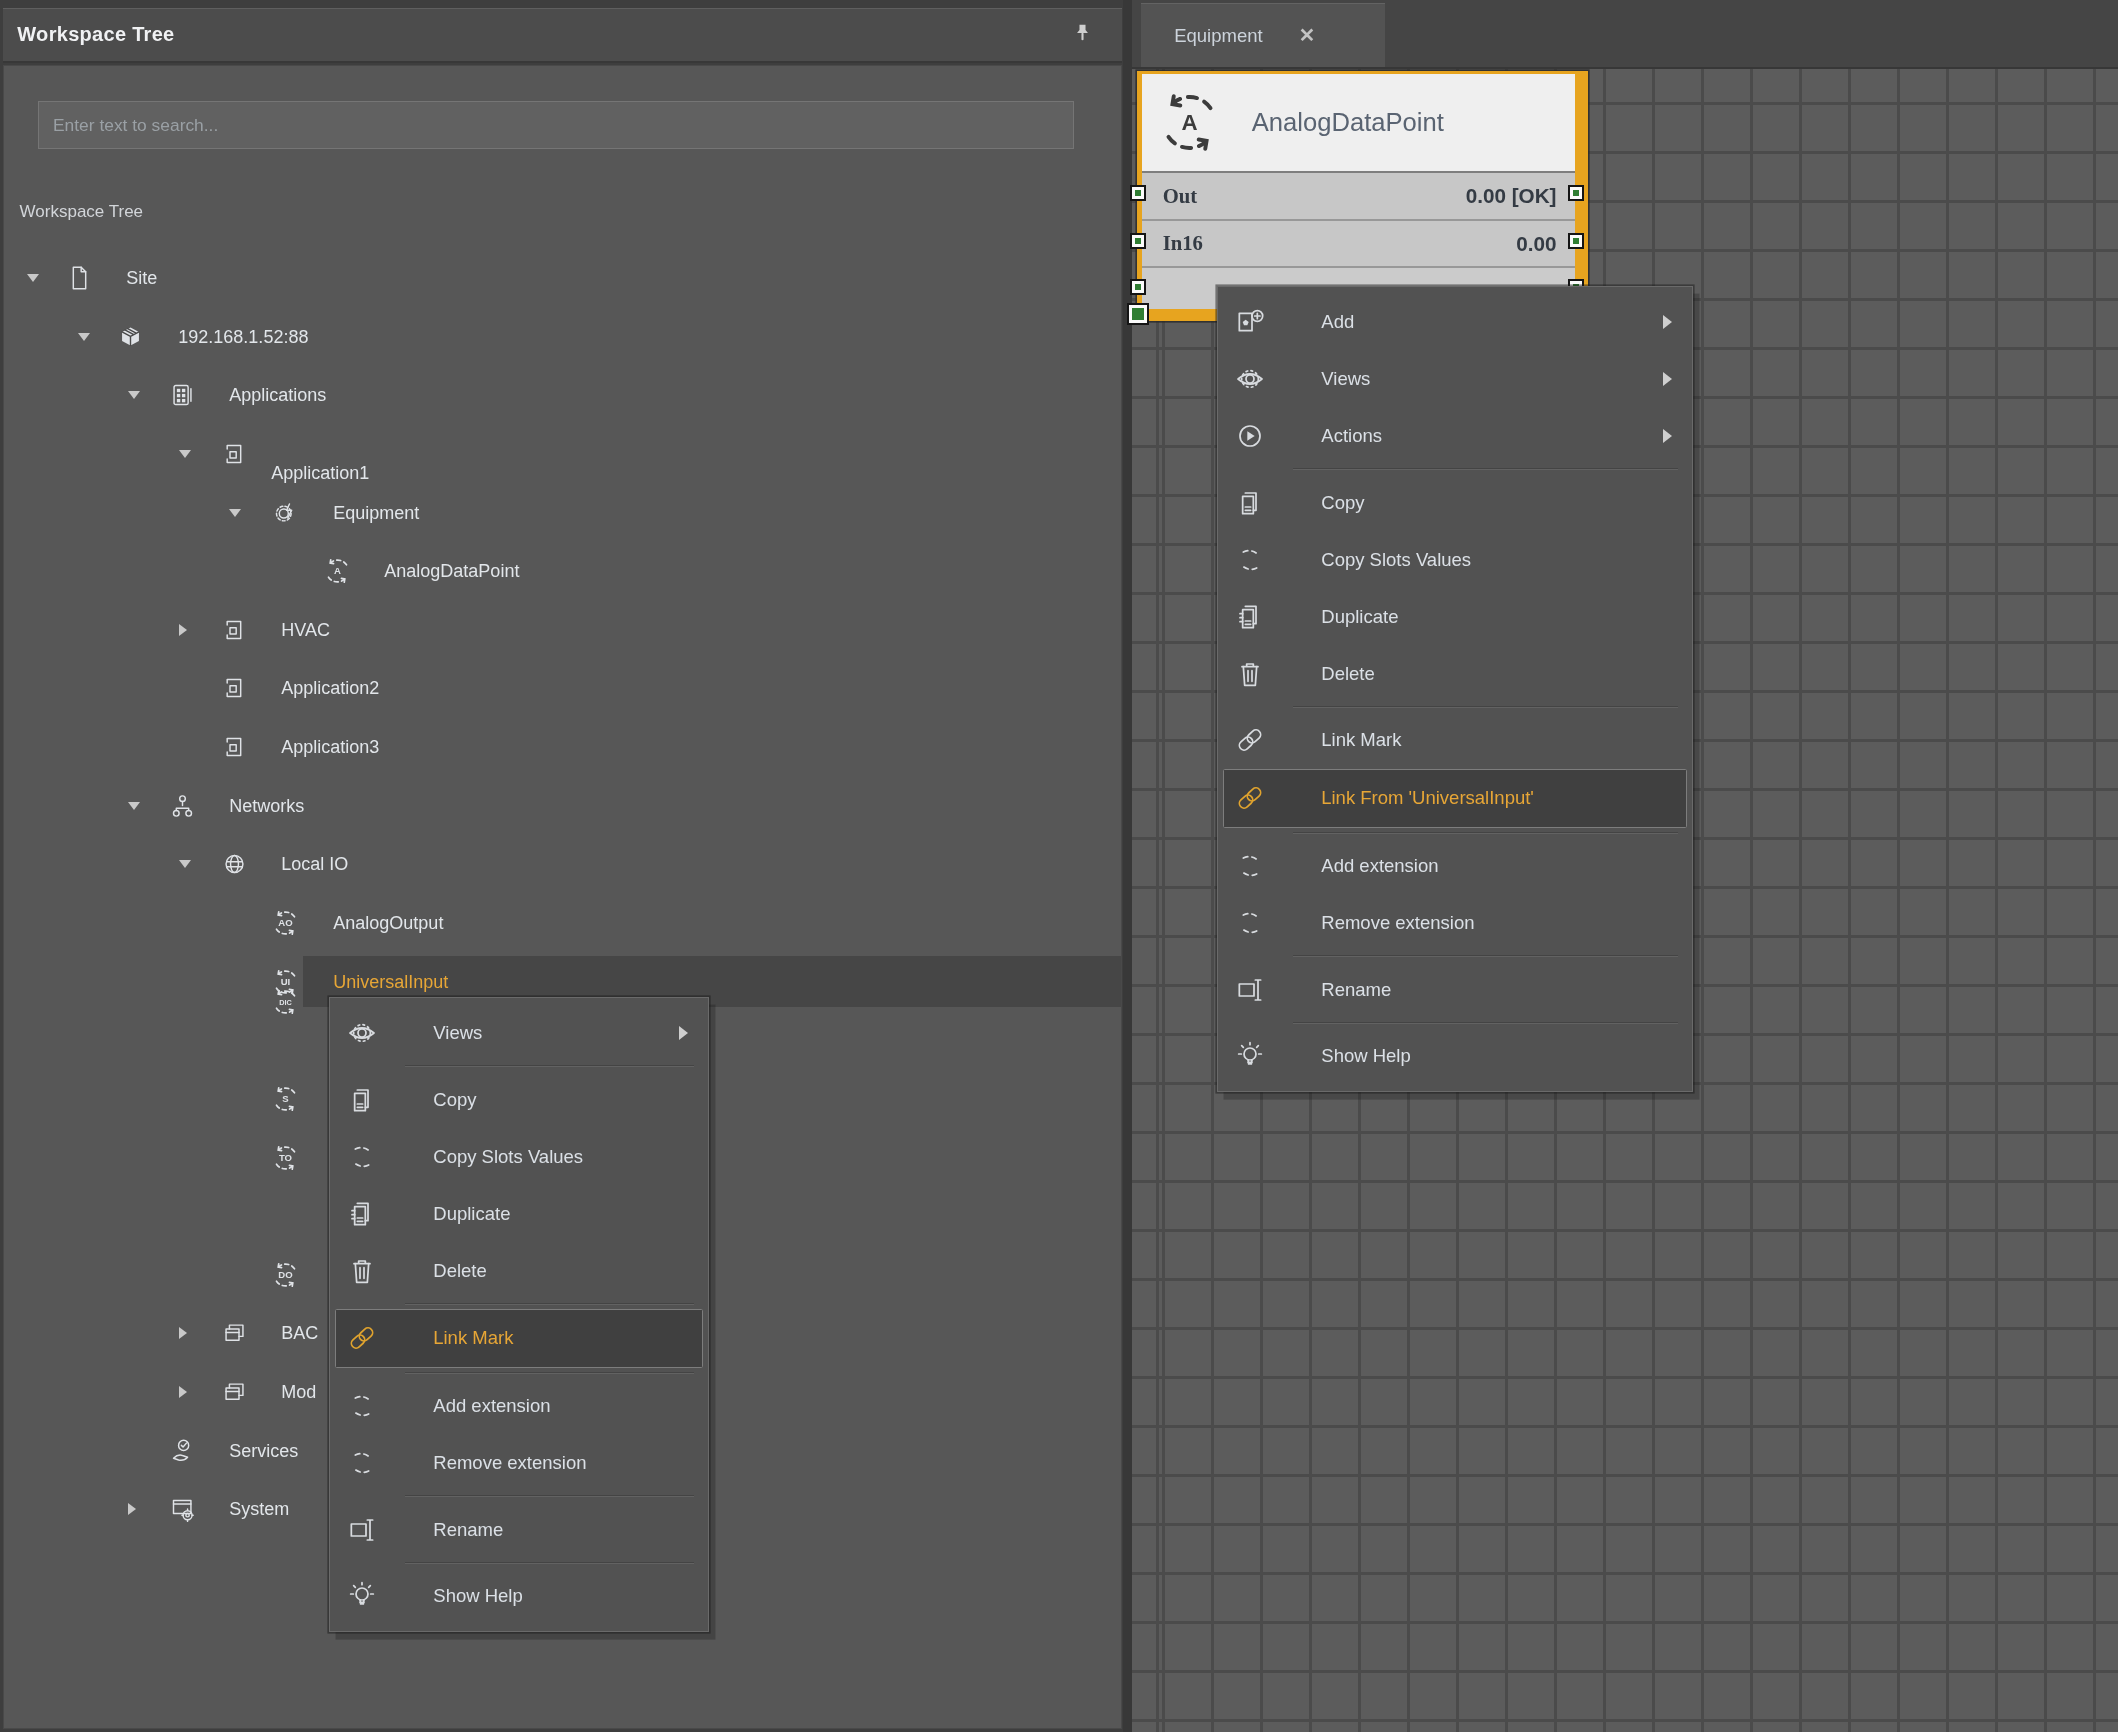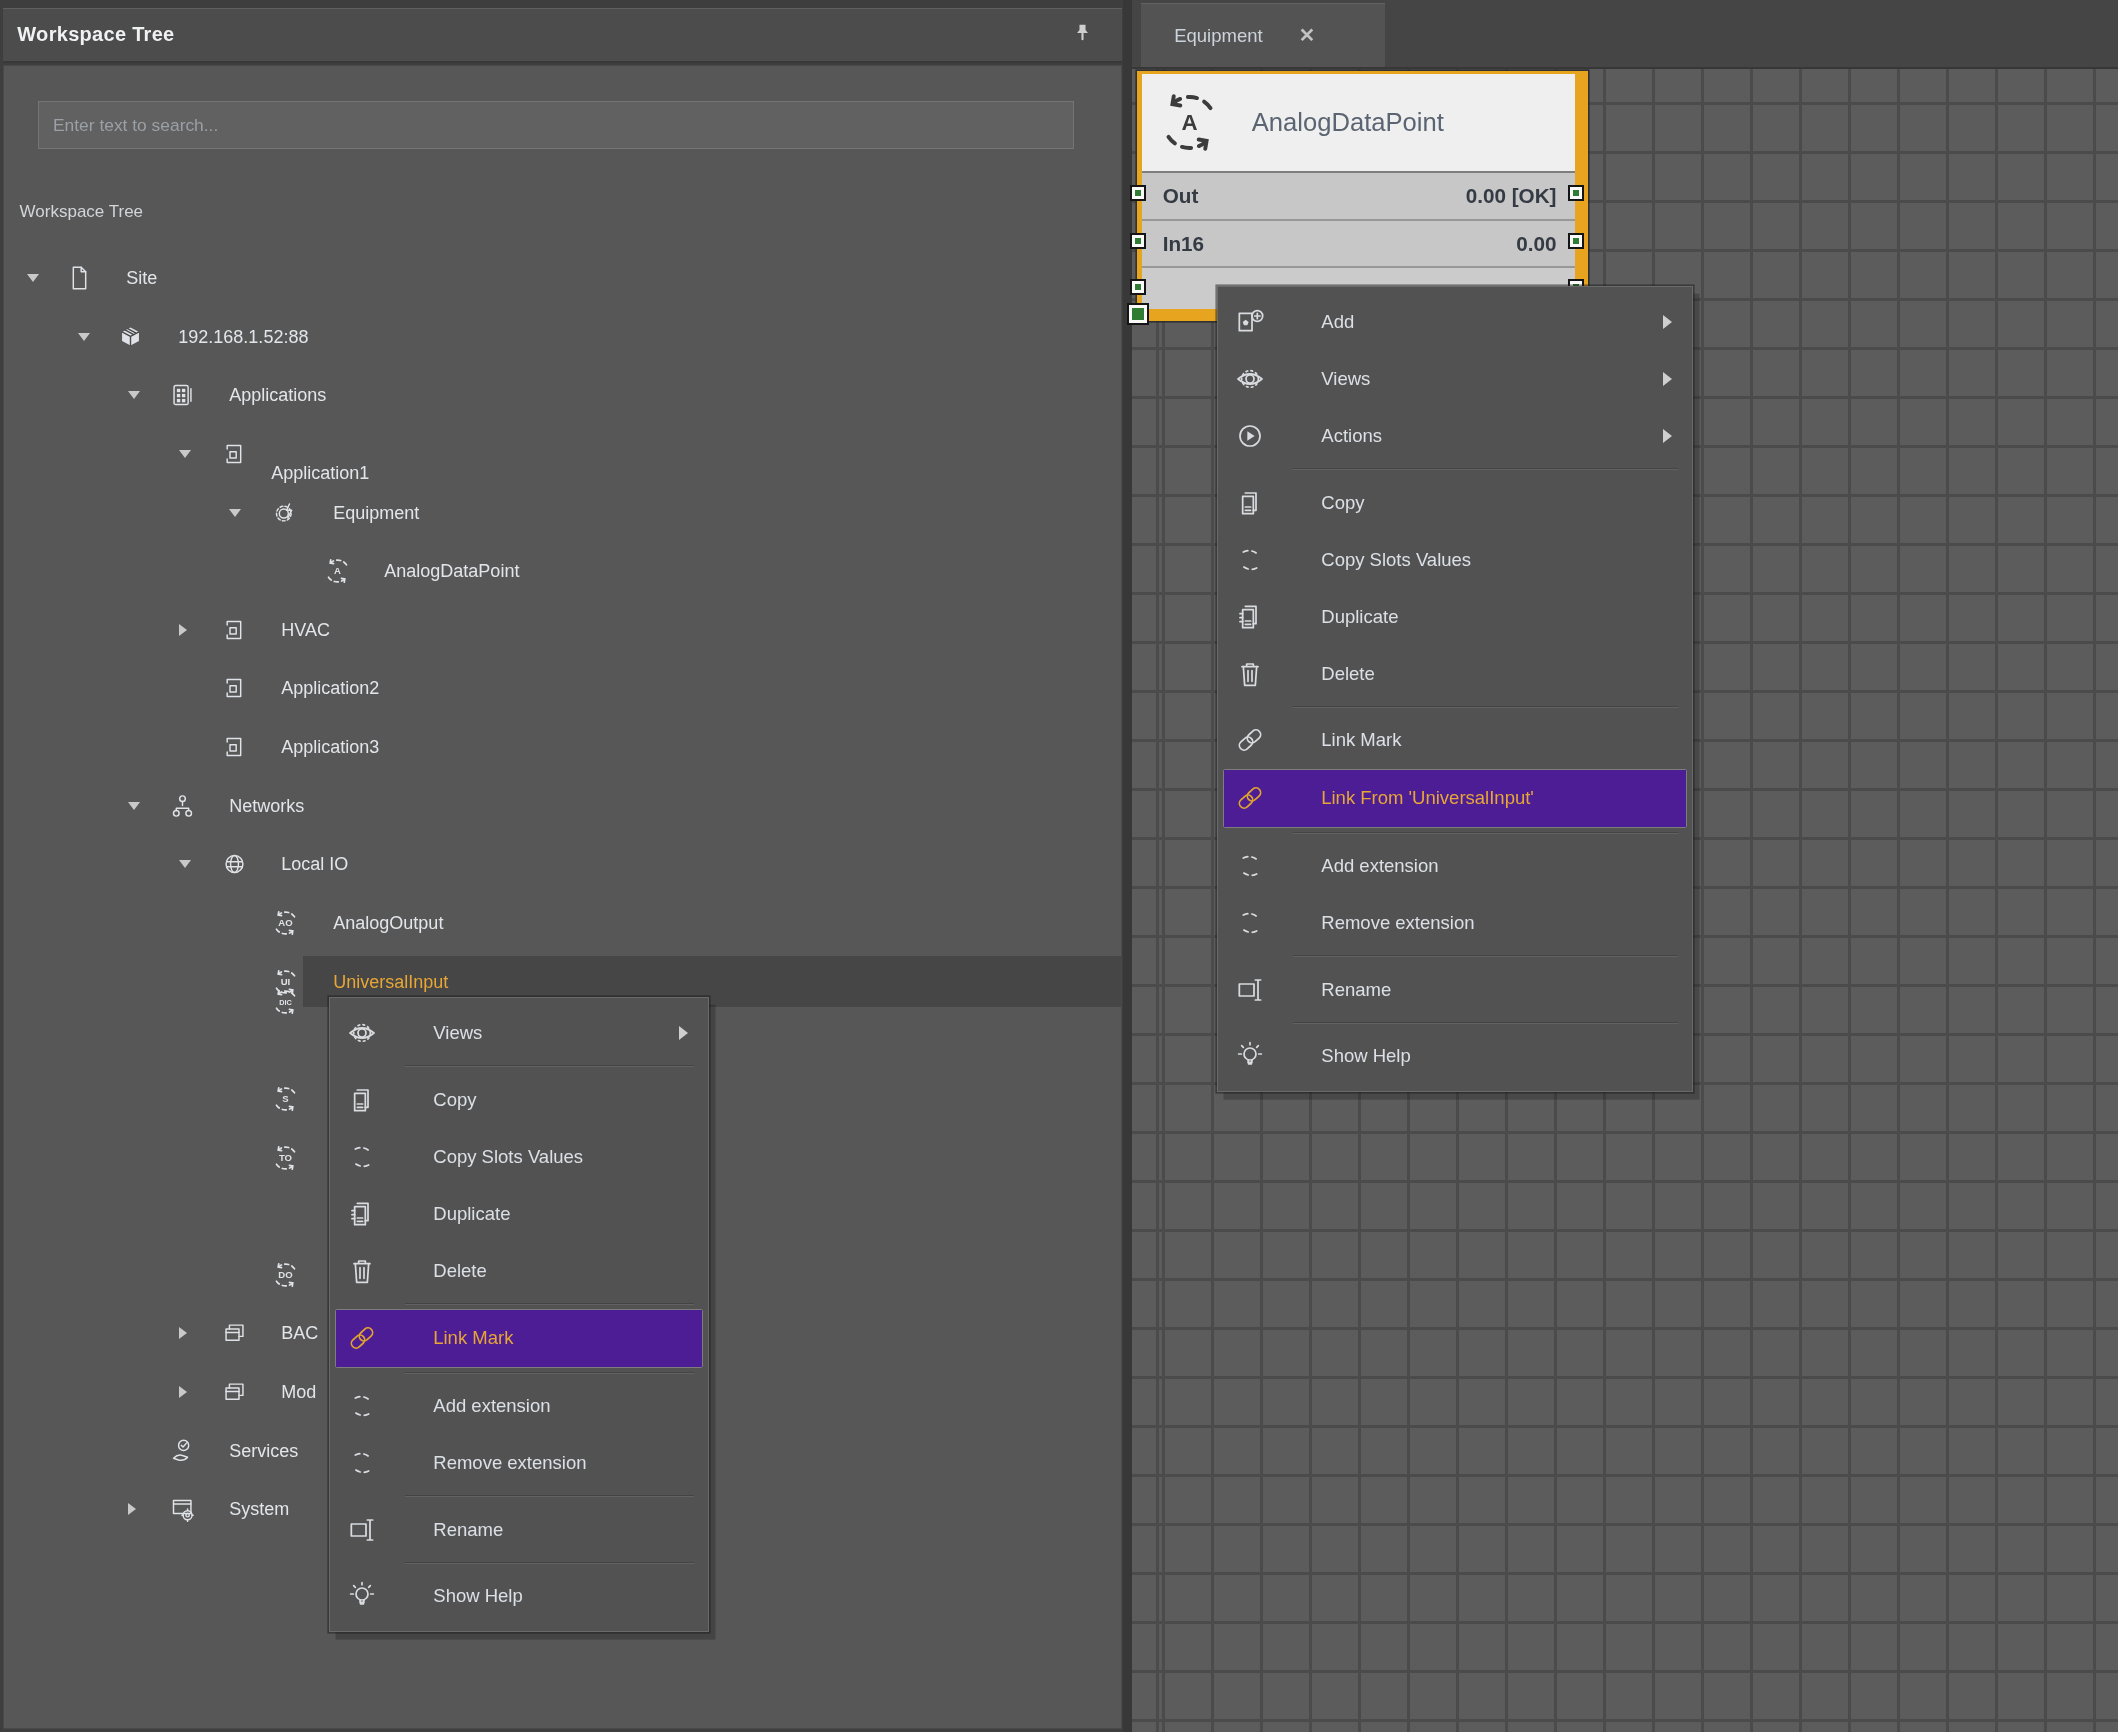--- a/index.html
+++ b/index.html
@@ -50,34 +50,34 @@
          box-shadow:0 0 0 1.6px rgba(42,42,42,.85);}
   #block-header{height:97px;background:#efefef;border-bottom:2.7px solid #7e7e7e;display:flex;align-items:center;}
   #block-icon{width:63px;height:63px;margin-left:16.3px;}
   #block-icon svg{width:100%;height:100%;}
   #block-title{margin-left:30.5px;font-size:25.6px;color:#5a6472;}
   .brow{display:flex;align-items:center;background:#c7c7c7;border-bottom:2.2px solid #989898;
         font-weight:bold;font-size:20.7px;color:#343b44;}
   .brow:nth-of-type(2){height:46px;}
   .brow:nth-of-type(3){height:45px;}
   .brow:nth-of-type(4){height:41px;border-bottom:none;background:#cbcbcb;}
-  .bname{margin-left:20.7px;}
+  .bname{margin-left:20.7px;font-family:Liberation Serif, serif;}
   .bval{margin-left:auto;margin-right:18.5px;}
   .handle{position:absolute;background:#fbfbfb;border:2.2px solid #151515;box-sizing:border-box;
           display:flex;align-items:center;justify-content:center;z-index:12;}
   .hg{background:#2f7d32;}
 
   
   .menu{position:absolute;background:#525252;border:1.1px solid #6a6a6a;padding:6.5px 0;z-index:40;box-sizing:border-box;
         box-shadow:0 0 0 1.6px rgba(25,25,25,.5),6.5px 7.6px 0 rgba(25,25,25,.3);}
   .mi{display:flex;align-items:center;height:57px;position:relative;gap:32px;}
   .mic{width:32px;height:32px;margin-left:16.3px;flex:none;}
   .mic svg{width:100%;height:100%;}
   .mil{margin-left:23px;font-size:18.5px;color:#dbe0e6;white-space:nowrap;}
-  .mi.hl{margin:0 5.4px;border:1.1px solid #7d7d7d;background:#4c1d95;border-radius:1.6px;}
+  .mi.hl{margin:0 5.4px;border:1.1px solid #7d7d7d;background:#404040;border-radius:1.6px;}
   .mi.hl .mic{margin-left:9.8px;}
   .mi.hl .mil{color:#e7a636;}
   .marrow{margin-left:auto;margin-right:19.6px;width:0;height:0;flex:none;
           border-top:7px solid transparent;border-bottom:7px solid transparent;border-left:9.8px solid #cfcfcf;}
   .msep{height:1.1px;background:#444444;border-bottom:1.1px solid #626262;margin:3.8px 14px 3.8px 75px;}
   #tree-menu{left:329px;top:997px;width:380px;}
   #canvas-menu{left:1217px;top:286px;width:476px;}
 </style>
 </head>
 <body>

